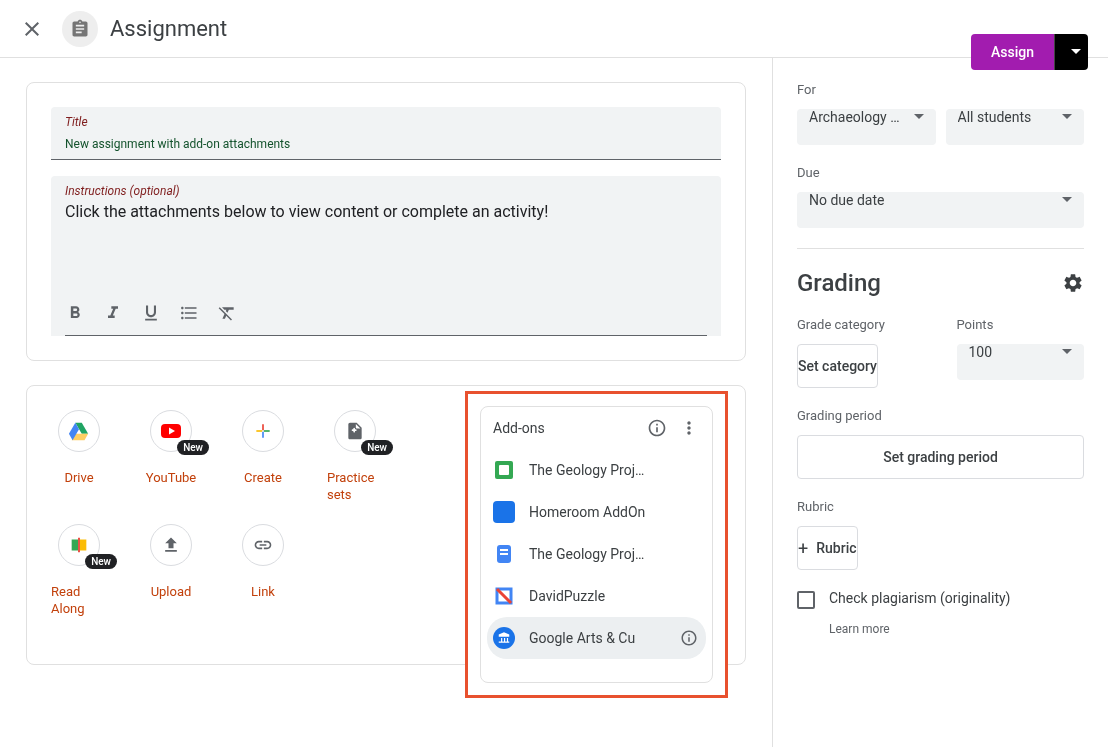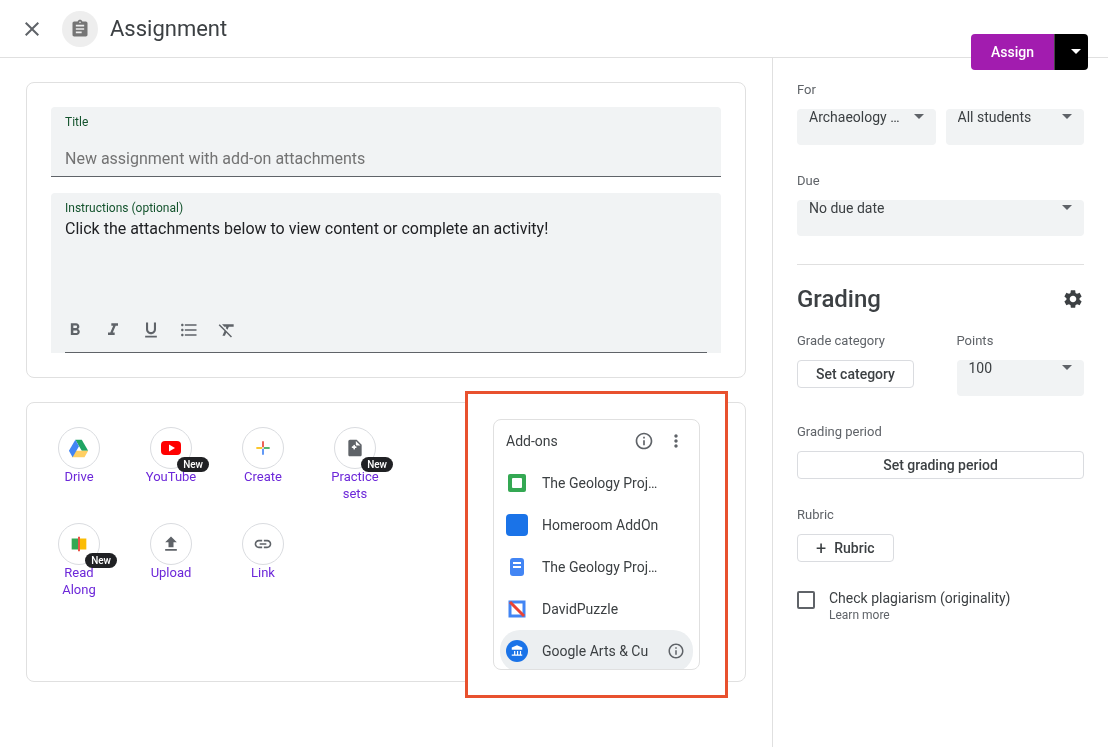--- a/index.html
+++ b/index.html
@@ -103,26 +103,27 @@
   }
   .input-field {
     background: #f1f3f4;
     border-radius: 4px 4px 0 0;
     border-bottom: 1px solid #5f6368;
     padding: 8px 14px 8px 14px;
     margin-bottom: 16px;
   }
   .field-label {
     font-size: 12px;
+    color: #7f1d1d;
+    font-style: italic;
+  }
+  .field-value {
+    font-size: 12px;
     color: #14532d;
-  }
-  .field-value {
-    font-size: 16px;
-    color: #737373;
-    margin-top: 20px;
+    margin-top: 8px;
     border: none;
     background: transparent;
     width: 100%;
     outline: none;
   }
   .instructions-box {
     background: #f1f3f4;
     border-radius: 4px 4px 0 0;
     padding: 8px 14px 0 14px;
     min-height: 160px;
@@ -177,23 +178,22 @@
     border-radius: 50%;
     border: 1px solid #dadce0;
     display: flex;
     align-items: center;
     justify-content: center;
     background: #fff;
     position: relative;
   }
   .attach-label {
     font-size: 13px;
-    color: #6d28d9;
-    margin-top: 0;
-    text-align: center;
+    color: #c2410c;
+    margin-top: 18px;
     line-height: 1.3;
   }
   .new-badge {
     position: absolute;
     background: #202124;
     color: #fff;
     font-size: 10px;
     padding: 2px 6px;
     border-radius: 9px;
     top: 30px;
@@ -205,21 +205,21 @@
     border-left: 1px solid #e0e0e0;
     padding: 24px;
     overflow-y: auto;
   }
   .side-label {
     font-size: 13px;
     color: #5f6368;
     margin-bottom: 12px;
   }
   .side-section {
-    margin-bottom: 28px;
+    margin-bottom: 20px;
   }
   .select-row {
     display: flex;
     gap: 10px;
   }
   .select-btn {
     background: #f1f3f4;
     border: none;
     height: 36px;
     border-radius: 4px;
@@ -242,23 +242,23 @@
     border: 5px solid transparent;
     border-top-color: #5f6368;
     margin-top: 5px;
     margin-left: 8px;
     flex-shrink: 0;
   }
   .caret.white { border-top-color: #fff; }
   .outline-btn {
     border: 1px solid #dadce0;
     background: #fff;
-    height: 28px;
+    height: 44px;
     border-radius: 4px;
-    padding: 0 18px;
+    padding: 0 0;
     cursor: pointer;
     font-size: 14px;
     color: #3c4043;
     font-weight: 500;
     display: flex;
     align-items: center;
     gap: 8px;
   }
   .outline-btn.full { width: 100%; justify-content: center; }
   hr.divider {
@@ -292,31 +292,31 @@
     width: 18px;
     height: 18px;
     border: 2px solid #5f6368;
     border-radius: 2px;
     margin-top: 1px;
     cursor: pointer;
   }
   .learn-more {
     font-size: 12px;
     color: #5f6368;
-    margin-top: 2px;
+    margin-top: 16px;
   }
   .addons-panel {
     position: absolute;
     left: 465px;
     top: 391px;
     width: 263px;
     height: 307px;
     border: 3px solid #e8512e;
     background: #fff;
-    padding: 25px;
+    padding: 12px;
   }
   .addons-inner {
     border: 1px solid #e0e0e0;
     border-radius: 8px;
     height: 100%;
     display: flex;
     flex-direction: column;
     overflow: hidden;
   }
   .addons-header {

